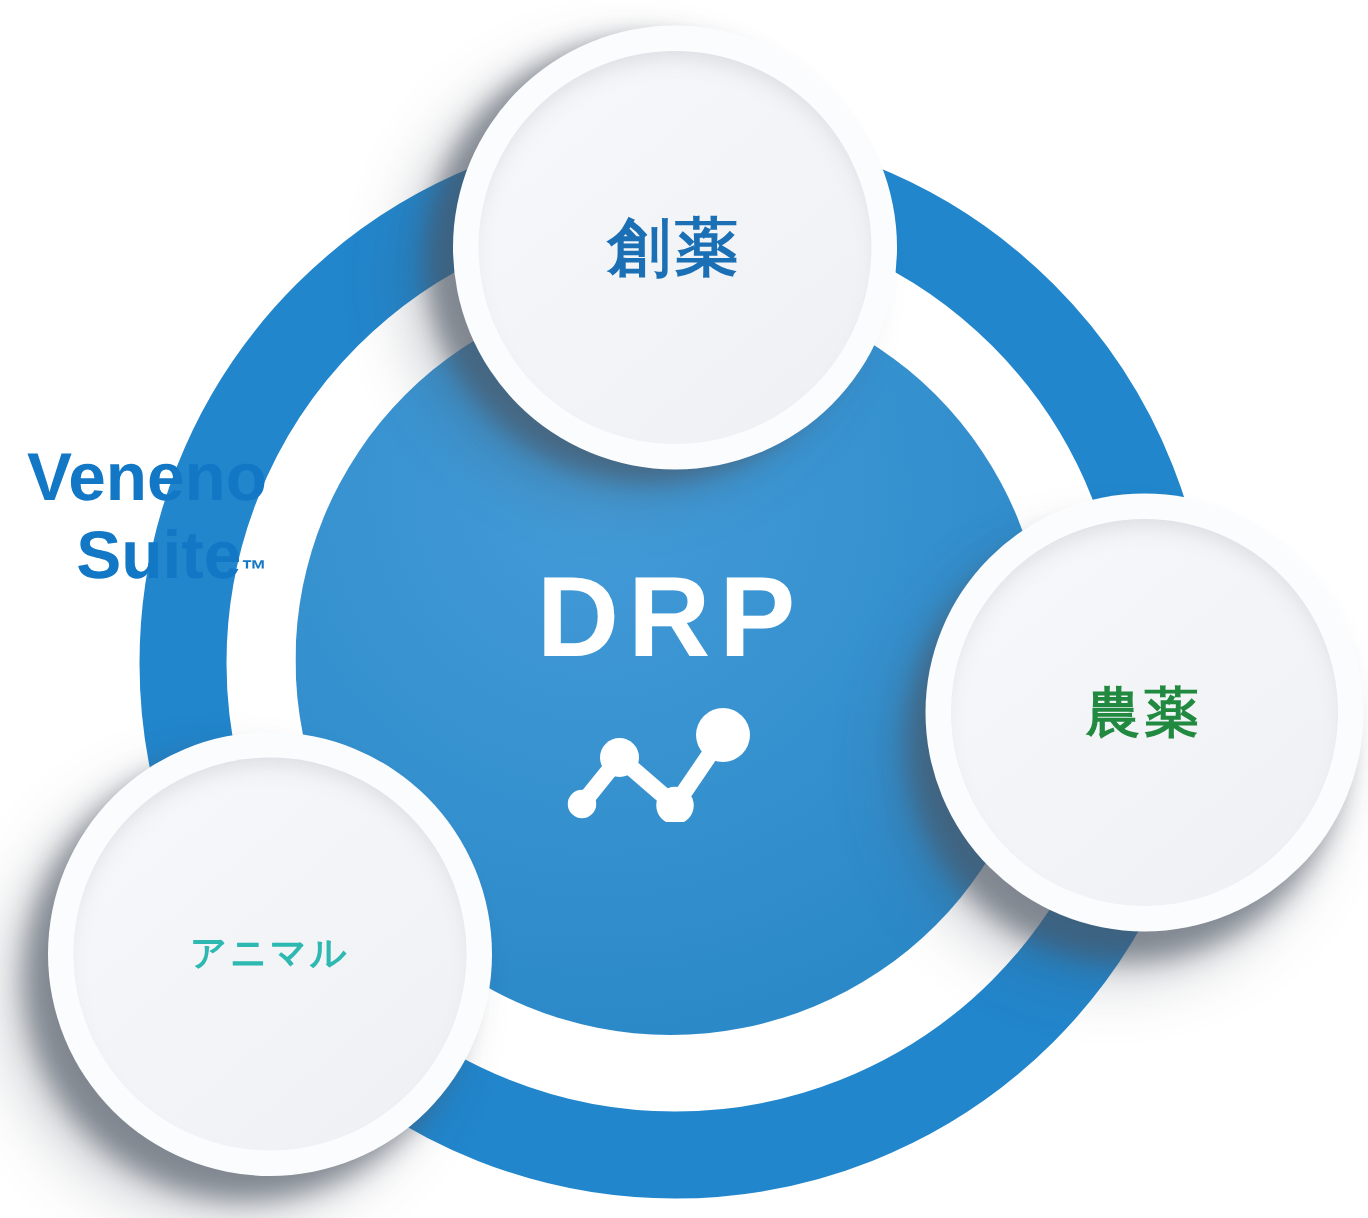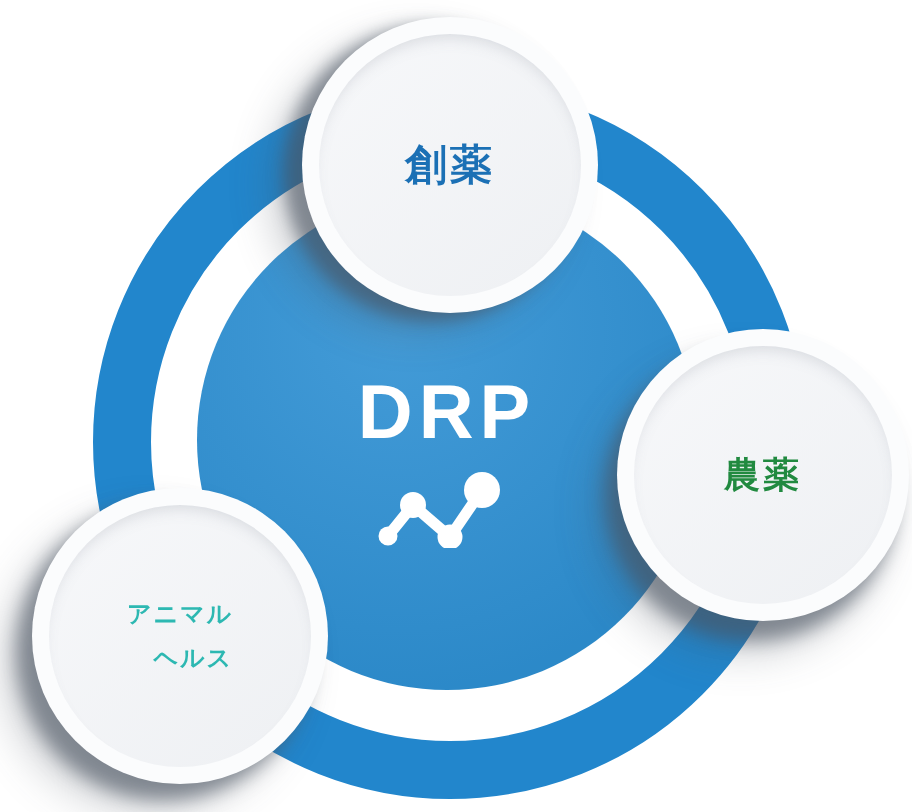--- a/index.html
+++ b/index.html
@@ -44,21 +44,21 @@
   }
   .bubble .inner{
     position:absolute;inset:17px;
     border-radius:50%;
     background:linear-gradient(140deg,#f7f8fa 0%,#eef0f3 100%);
     box-shadow:inset 0 10px 16px -8px rgba(110,120,135,0.25);
   }
   .bubble .label{
     position:relative;z-index:2;
     font-weight:bold;
-    text-align:right;
+    text-align:center;
   }
   .bubble-top{
     left:302px;top:17px;width:296px;height:296px;
     box-shadow:-18px 8px 16px rgba(74,84,97,0.60), -34px 20px 38px rgba(74,84,97,0.25);
   }
   .bubble-top .label{font-size:42px;letter-spacing:3px;}
   .bubble-right{
     left:617px;top:329px;width:292px;height:292px;
     box-shadow:-12px 20px 18px rgba(74,84,97,0.60), -22px 34px 40px rgba(74,84,97,0.25);
   }
@@ -112,18 +112,21 @@
 
   <div class="bubble bubble-right">
     <div class="inner"></div>
     <span class="label" style="color: rgb(33, 138, 64);">農薬</span>
   </div>
 
   <div class="bubble bubble-bottom-left">
     <div class="inner"></div>
     <span class="label" style="color: rgb(45, 184, 178);">
       <span style="display:block">アニマル</span>
-      <span style="display:block">ヘルス</span>
     </span>
   </div>
 
+  <div class="brand" style="color: rgb(18, 119, 197);">
+    <span style="display:block">Veneno</span>
+    <span style="display:block"><span>Suite</span><span class="tm">™</span></span>
+  </div>
 
 </div>
 
 </body></html>

